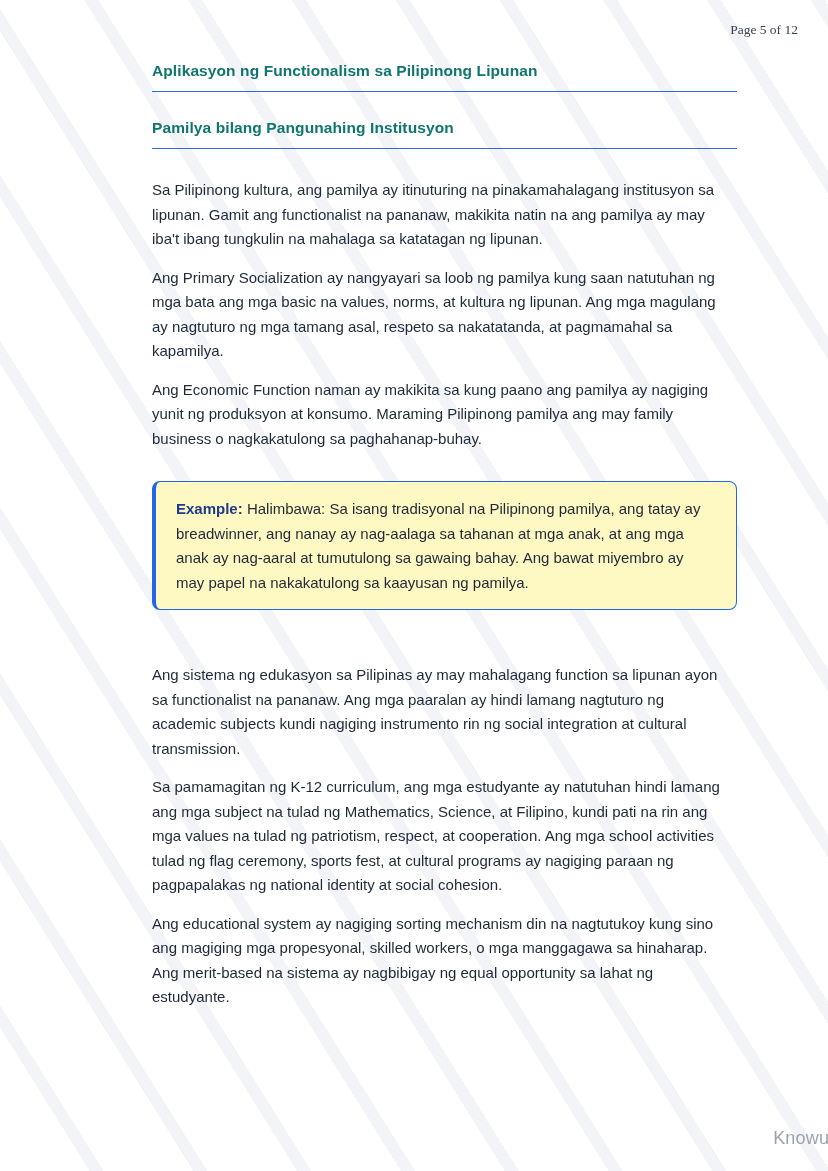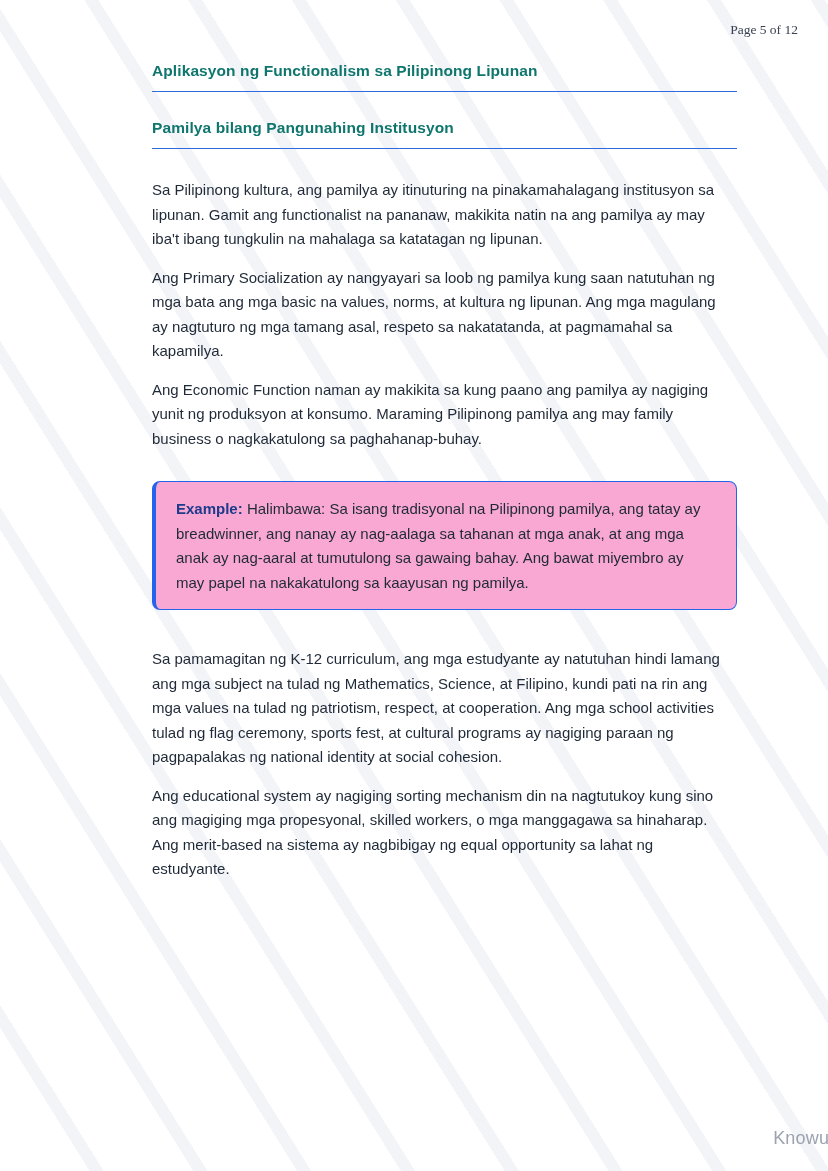--- a/index.html
+++ b/index.html
@@ -59,26 +59,26 @@
   .body-par {
     font-size: 15px;
     line-height: 24.5px;
     margin: 0 12px 14px 0;
     color: #1f2937;
   }
   .par-gap-top {
     margin-top: 29px;
   }
   .example-box {
-    margin: 30px 0 37px 0;
+    margin: 30px 0 53px 0;
     border: 1.5px solid #2563eb;
     border-left: 4px solid #2563eb;
     border-radius: 8px;
     padding: 15px 20px 14px 20px;
-    background: #f9a8d4;
+    background: #fef9c3;
   }
   .example-box p {
     margin: 0;
     font-size: 15px;
     line-height: 24.5px;
     color: #1f2937;
   }
   .example-label {
     font-weight: bold;
     color: #1e3a8a;
@@ -119,20 +119,21 @@
     <p class="body-par">Ang Economic Function naman ay makikita sa kung paano ang pamilya ay nagiging yunit ng produksyon at konsumo. Maraming Pilipinong pamilya ang may family business o nagkakatulong sa paghahanap-buhay.</p>
 
     <div class="example-box">
       <p>
         <strong class="example-label">Example:</strong>
         <span>Halimbawa: Sa isang tradisyonal na Pilipinong pamilya, ang tatay ay breadwinner, ang nanay ay nag-aalaga sa tahanan at mga anak, at ang mga anak ay nag-aaral at tumutulong sa gawaing bahay. Ang bawat miyembro ay may papel na nakakatulong sa kaayusan ng pamilya.</span>
       </p>
     </div>
 
 
+    <p class="body-par par-gap-top">Ang sistema ng edukasyon sa Pilipinas ay may mahalagang function sa lipunan ayon sa functionalist na pananaw. Ang mga paaralan ay hindi lamang nagtuturo ng academic subjects kundi nagiging instrumento rin ng social integration at cultural transmission.</p>
 
     <p class="body-par">Sa pamamagitan ng K-12 curriculum, ang mga estudyante ay natutuhan hindi lamang ang mga subject na tulad ng Mathematics, Science, at Filipino, kundi pati na rin ang mga values na tulad ng patriotism, respect, at cooperation. Ang mga school activities tulad ng flag ceremony, sports fest, at cultural programs ay nagiging paraan ng pagpapalakas ng national identity at social cohesion.</p>
 
     <p class="body-par">Ang educational system ay nagiging sorting mechanism din na nagtutukoy kung sino ang magiging mga propesyonal, skilled workers, o mga manggagawa sa hinaharap. Ang merit-based na sistema ay nagbibigay ng equal opportunity sa lahat ng estudyante.</p>
 
   </main>
 
   <footer class="footer">
     <div class="brand">Knowunity</div>
   </footer>

